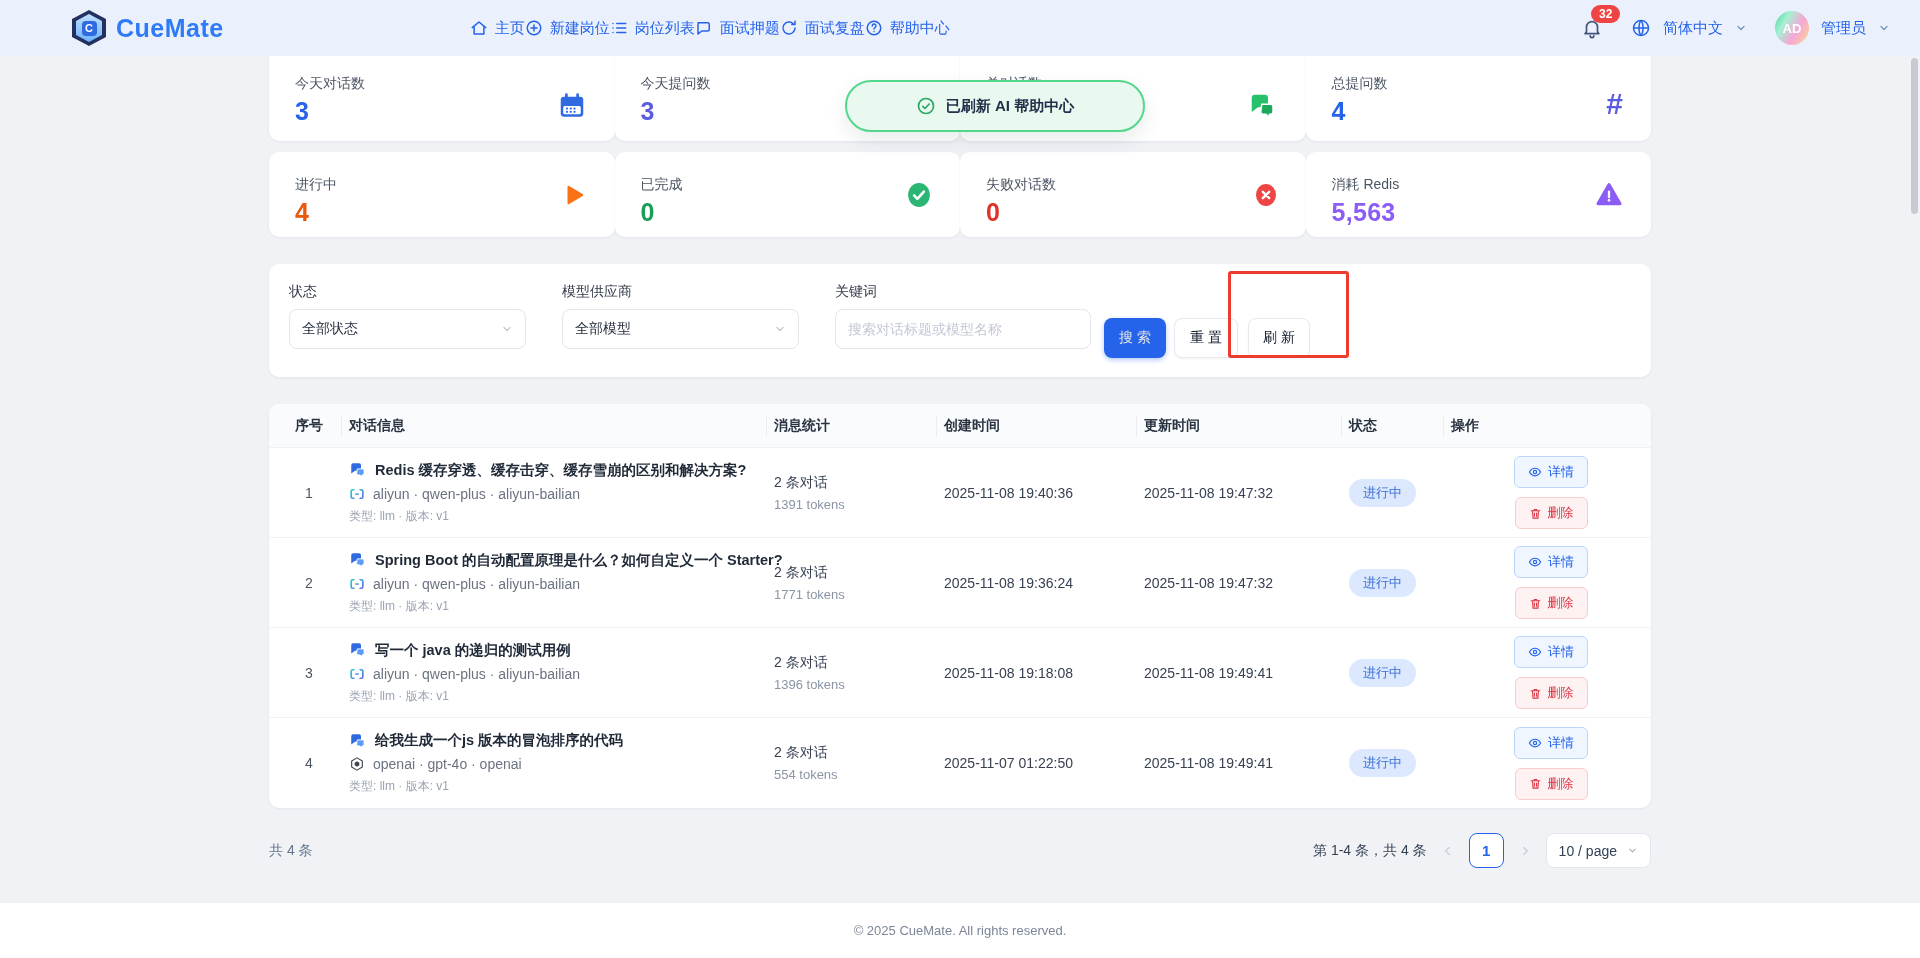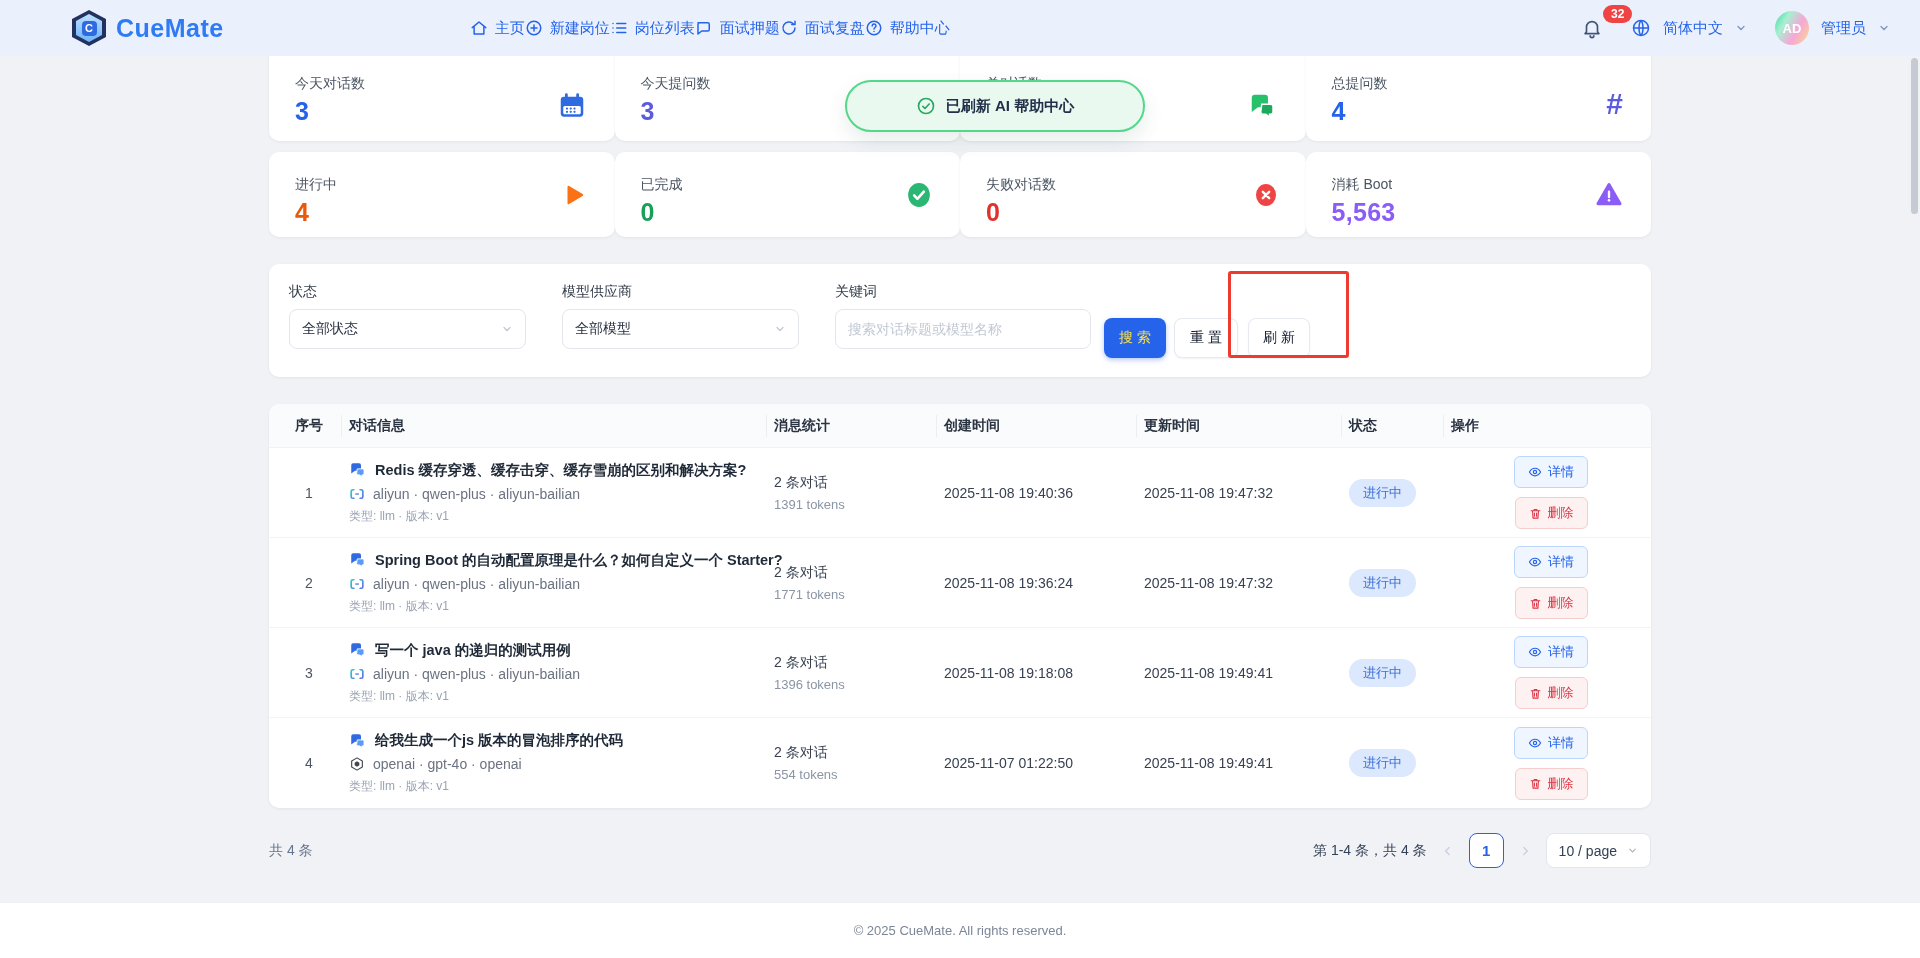--- a/index.html
+++ b/index.html
@@ -18,21 +18,21 @@
     clip-path:polygon(50% 0,100% 25%,100% 75%,50% 100%,0 75%,0 25%);
     display:flex; align-items:center; justify-content:center; }
   .logo-hex .c { width:15px; height:15px; background:#2f6ae0; border-radius:4px; color:#fff;
     font-size:11px; font-weight:700; display:flex; align-items:center; justify-content:center; }
   .brand-name { font-size:25px; font-weight:800; color:#2f7bf6; letter-spacing:.5px; }
   .nav { display:flex; margin-left:246px;text-align:right; }
   .nav-item { display:flex; align-items:center; gap:7px; color:var(--accent,#2563eb);
     font-size:15px; cursor:pointer; white-space:nowrap; }
   .hdr-right { margin-left:auto; display:flex; align-items:center; gap:28px; }
   .bell-wrap { position:relative; color:#40537a; }
-  .badge { position:absolute; top:-12px; left:22px; background:#ef4444; color:#fff;
+  .badge { position:absolute; top:-12px; left:10px; background:#ef4444; color:#fff;
     font-size:12px; font-weight:700; padding:2px 8px; border-radius:999px; }
   .lang, .user { display:flex; align-items:center; gap:12px; color:var(--accent,#2563eb);
     font-size:15px; cursor:pointer; }
   .chev { color:#7e93c0; }
   .avatar { width:34px; height:34px; border-radius:50%; color:#fff; font-size:13px; font-weight:700;
     display:flex; align-items:center; justify-content:center;
     background:linear-gradient(120deg,#43d6a0 0%,#a7f0d2 30%,#f6a7d7 62%,#fcd98a 100%); }
 
   
   .main { width:1382px; margin:0 auto; position:relative; }
@@ -67,21 +67,21 @@
   .fselect { width:237px; height:40px; border:1px solid #e3e6ec; border-radius:8px;
     display:flex; align-items:center; justify-content:space-between; padding:0 12px;
     font-size:14px; color:#27303f; background:#fff; cursor:pointer; }
   .finput { width:256px; height:40px; border:1px solid #e3e6ec; border-radius:8px;
     padding:0 12px; font-size:14px; color:#27303f; background:#fff; outline:none; }
   .finput::placeholder { color:#c2c8d4; }
   .gap36 { width:36px; } .gap13 { width:13px; }
   .fbtns { display:flex; align-items:flex-end; }
   .btn { height:40px; border-radius:8px; font-size:14px; display:flex; align-items:center;
     justify-content:center; cursor:pointer; white-space:nowrap; }
-  .btn-primary { width:62px; background:var(--accent,#2563eb); color:#fde047;
+  .btn-primary { width:62px; background:var(--accent,#2563eb); color:#e5e5e5;
     box-shadow:0 2px 5px rgba(37,99,235,.35); }
   .btn-plain { background:#fff; border:1px solid #e6e9ef; color:#0f172a;
     box-shadow:0 1px 2px rgba(15,23,42,.05);margin-top:18px; }
   .btn-reset { width:64px; margin-left:8px; }
   .refresh-wrap { position:relative; margin-left:10px; }
   .btn-refresh { width:62px; }
   .red-box { position:absolute; left:-20px; top:-29px; width:121px; height:87px;
     border:3px solid var(--annotation-red,#ee3b30); border-radius:3px; pointer-events:none; }
 
   
@@ -307,21 +307,21 @@
       <div class="stat-label">失败对话数</div>
       <div class="stat-value v-red">0</div>
       <div class="card-ico">
         <svg width="24" height="24" viewBox="0 0 24 24">
             <ellipse cx="12" cy="12" rx="10" ry="11" fill="#ef4444"></ellipse>
             <path d="M8.8 8.8l6.4 6.4M15.2 8.8l-6.4 6.4" stroke="#fff" stroke-width="2.4" stroke-linecap="round"></path>
           </svg>
       </div>
     </div>
     <div class="card">
-      <div class="stat-label">消耗 Boot</div>
+      <div class="stat-label">消耗 Redis</div>
       <div class="stat-value v-purple">5,563</div>
       <div class="card-ico">
         <svg width="28" height="28" viewBox="0 0 24 24">
             <path d="M12 3L21.5 19.5H2.5z" fill="#8b5cf6" stroke="#8b5cf6" stroke-width="2.5" stroke-linejoin="round"></path>
             <path d="M12 9.2v4.6" stroke="#fff" stroke-width="2" stroke-linecap="round"></path>
             <circle cx="12" cy="16.6" r="1.1" fill="#fff"></circle>
           </svg>
       </div>
     </div>
   </div>

